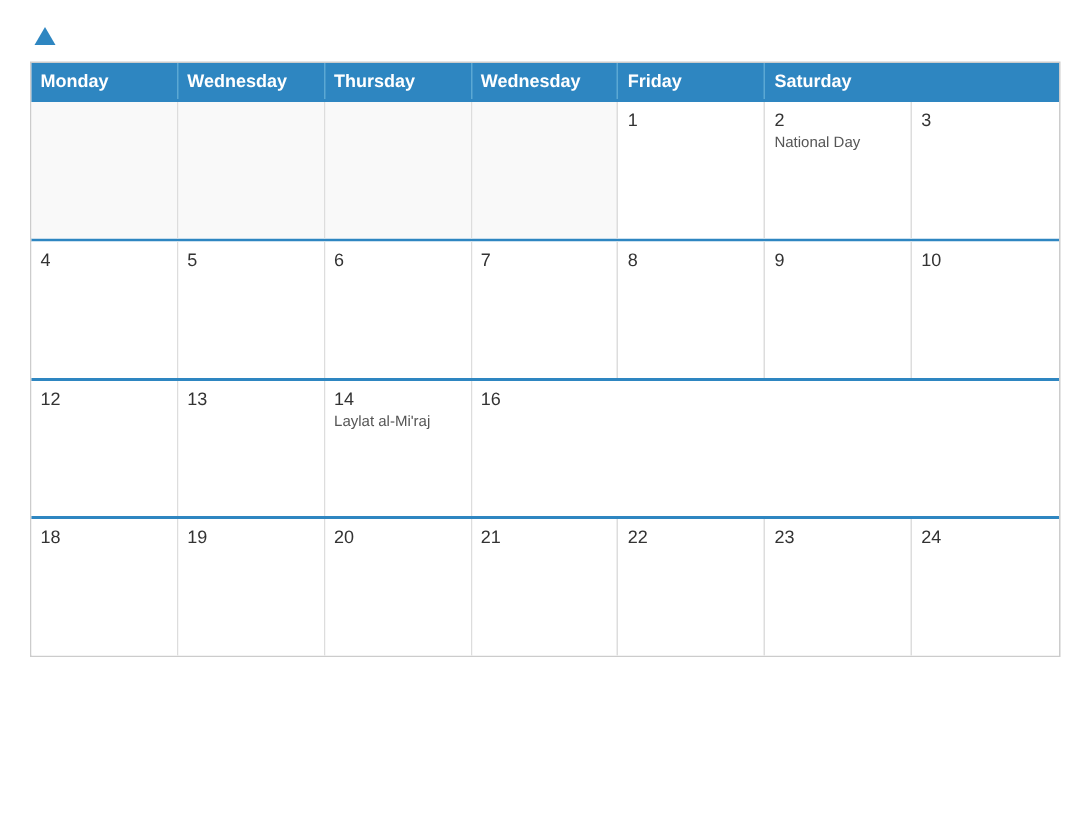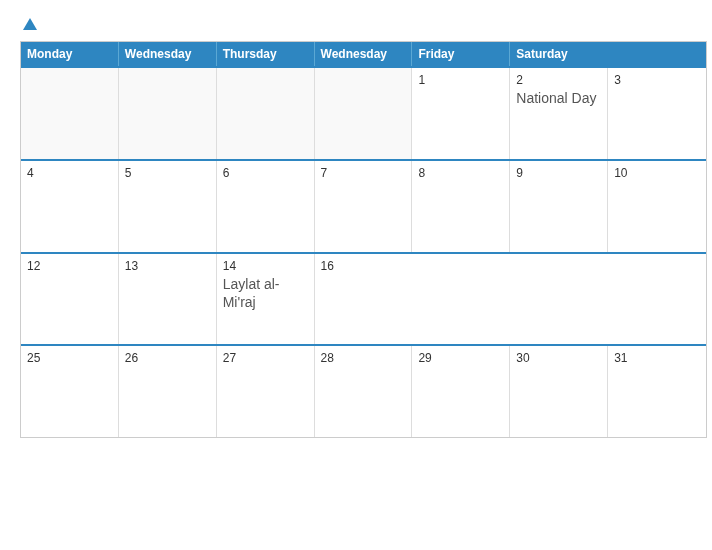--- a/index.html
+++ b/index.html
@@ -111,21 +111,21 @@
     }
     .cal-cell.empty {
       background: #f9f9f9;
     }
     .day-num {
       font-size: 12px;
       color: #333;
       display: block;
     }
     .holiday {
-      font-size: 14px;
+      font-size: 10px;
       color: #555;
       margin-top: 2px;
       display: block;
       line-height: 1.3;
     }
   </style>
 </head>
 <body>
 
 <div class="page">
@@ -200,36 +200,36 @@
           <div class="cal-cell">
             <span class="day-num">14</span>
             <span class="holiday">Laylat al-Mi'raj</span>
           </div>
           <div class="cal-cell">
             <span class="day-num">16</span>
           </div>
         </div>
         <div class="cal-row">
           <div class="cal-cell">
-            <span class="day-num">25</span>
-          </div>
-          <div class="cal-cell">
-            <span class="day-num">26</span>
-          </div>
-          <div class="cal-cell">
-            <span class="day-num">27</span>
-          </div>
-          <div class="cal-cell">
-            <span class="day-num">28</span>
-          </div>
-          <div class="cal-cell">
-            <span class="day-num">29</span>
-          </div>
-          <div class="cal-cell">
-            <span class="day-num">30</span>
-          </div>
-          <div class="cal-cell">
-            <span class="day-num">31</span>
+            <span class="day-num">18</span>
+          </div>
+          <div class="cal-cell">
+            <span class="day-num">19</span>
+          </div>
+          <div class="cal-cell">
+            <span class="day-num">20</span>
+          </div>
+          <div class="cal-cell">
+            <span class="day-num">21</span>
+          </div>
+          <div class="cal-cell">
+            <span class="day-num">22</span>
+          </div>
+          <div class="cal-cell">
+            <span class="day-num">23</span>
+          </div>
+          <div class="cal-cell">
+            <span class="day-num">24</span>
           </div>
         </div>
       </div>
   </div>
 </div>
 
 </body></html>

